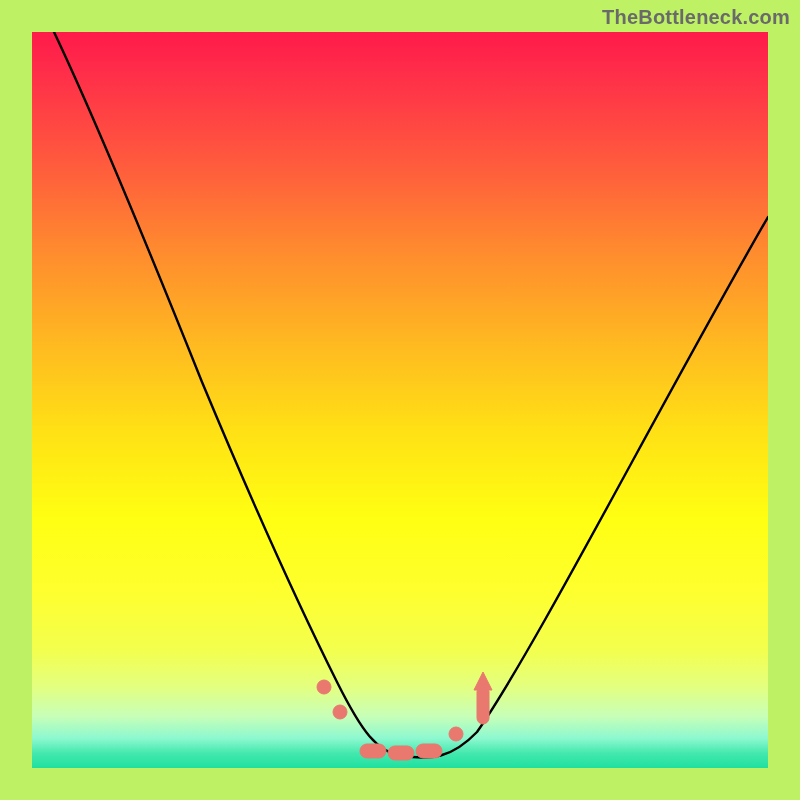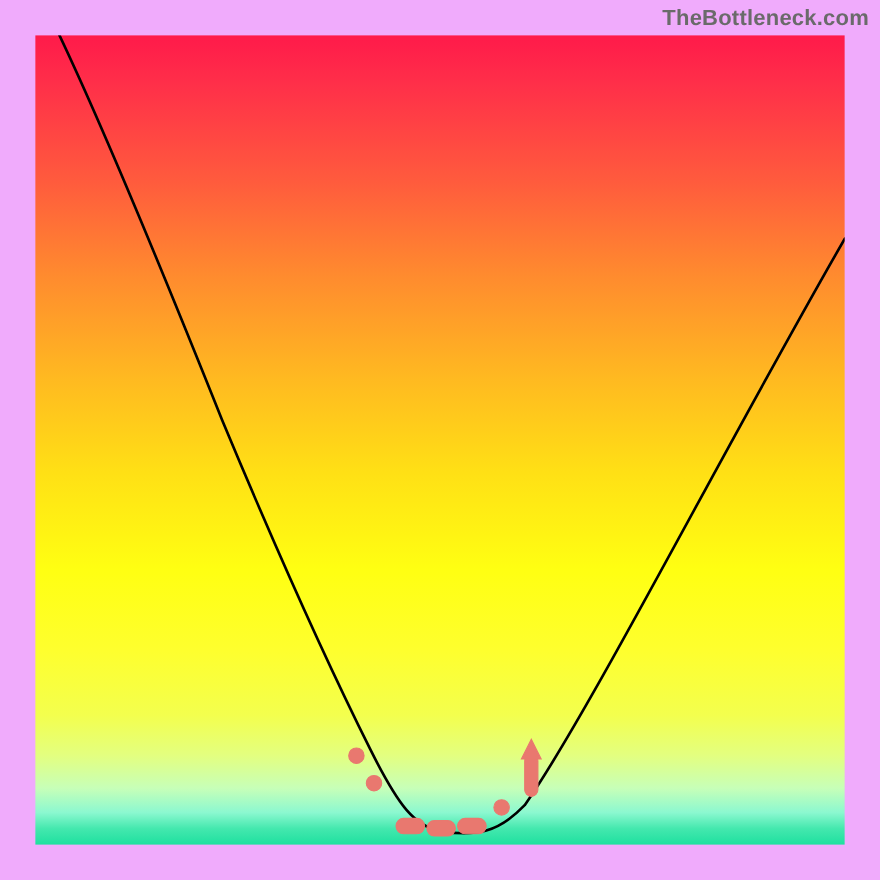--- a/index.html
+++ b/index.html
@@ -8,21 +8,21 @@
     width: 800px;
     height: 800px;
     overflow: hidden;
     background: #000;
     font-family: Arial, Helvetica, sans-serif;
   }
   .frame {
     position: relative;
     width: 800px;
     height: 800px;
-    background: #f0abfc;
+    background: #bef264;
   }
   .plot-area {
     position: absolute;
     left: 32px;
     top: 32px;
     width: 736px;
     height: 736px;
     overflow: hidden;
   }
   .gradient-bg {

